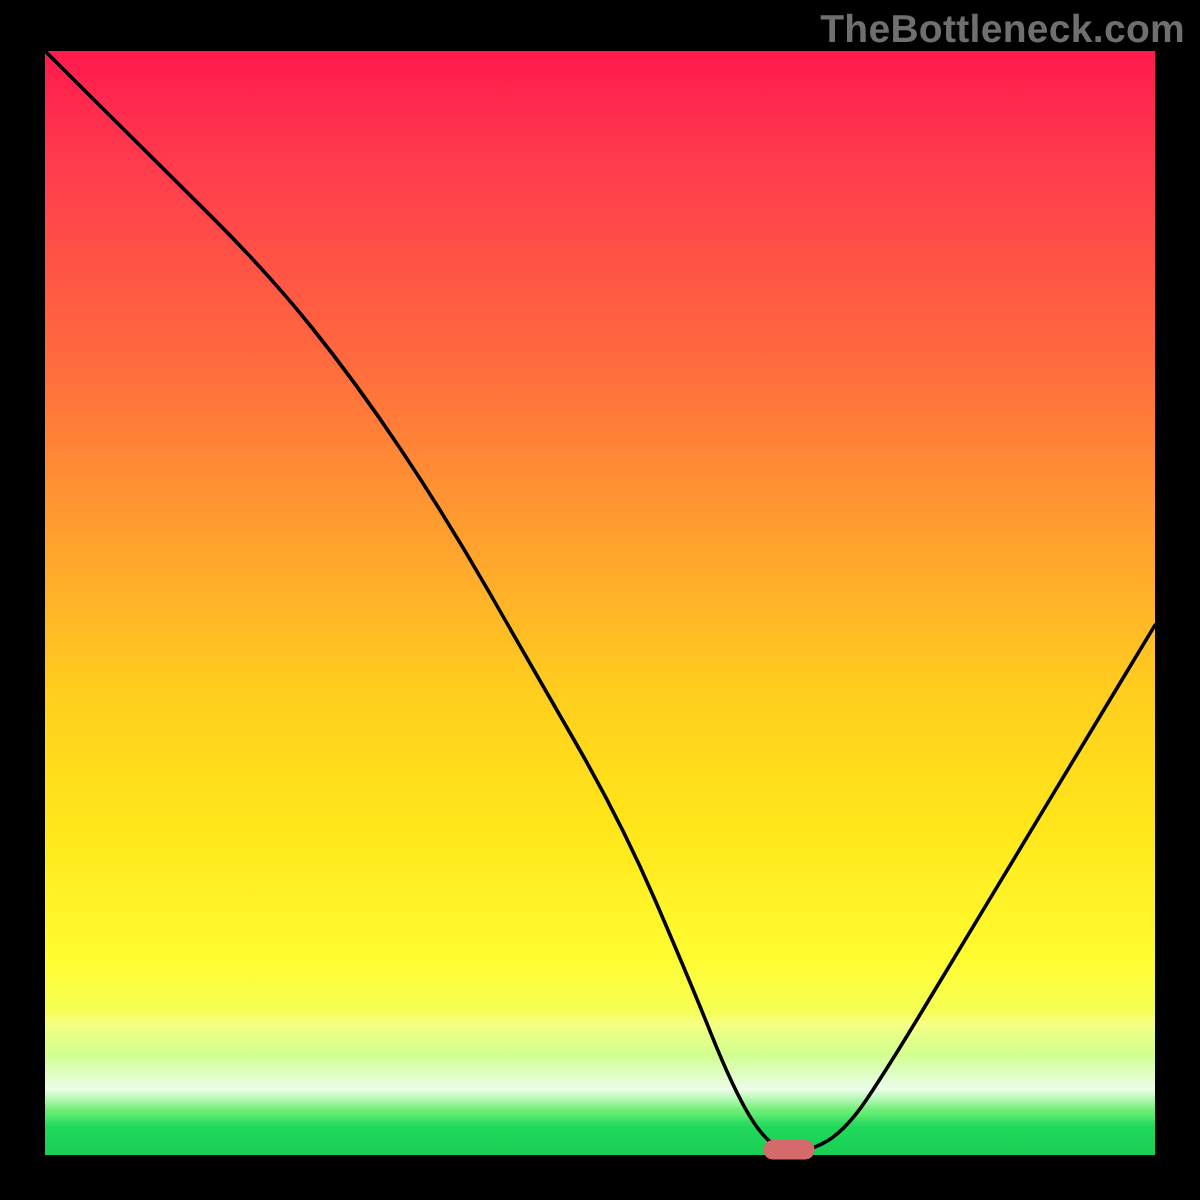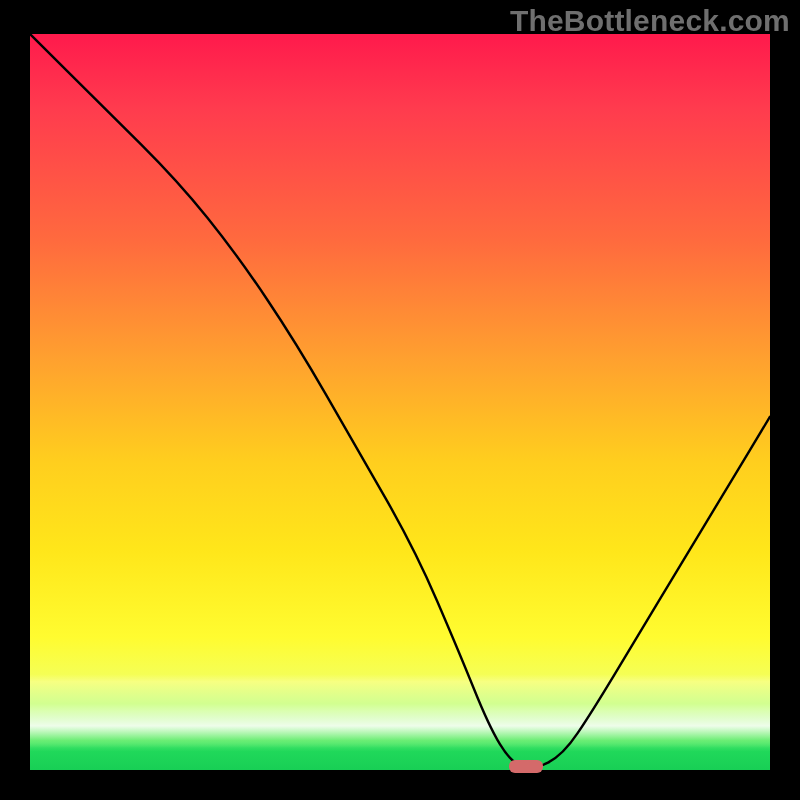--- a/index.html
+++ b/index.html
@@ -8,21 +8,21 @@
     width: 800px;
     height: 800px;
     background: #000;
     position: relative;
   }
   .attribution {
     position: absolute;
     top: 4px;
     right: 10px;
     font-family: Arial, Helvetica, sans-serif;
-    font-size: 30px;
+    font-size: 26px;
     font-weight: bold;
     color: #6f6f6f;
     letter-spacing: 0.2px;
   }
   .plot {
     position: absolute;
     left: 30px;
     top: 34px;
     width: 740px;
     height: 736px;

